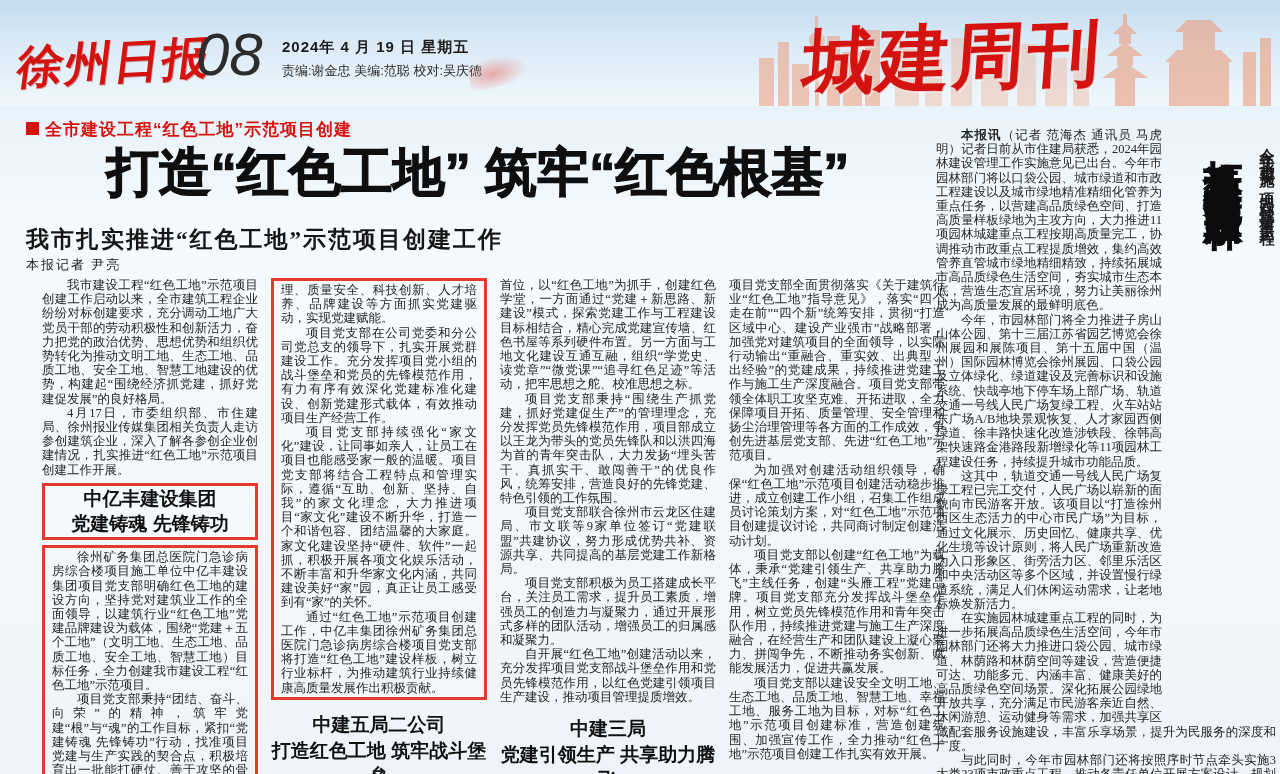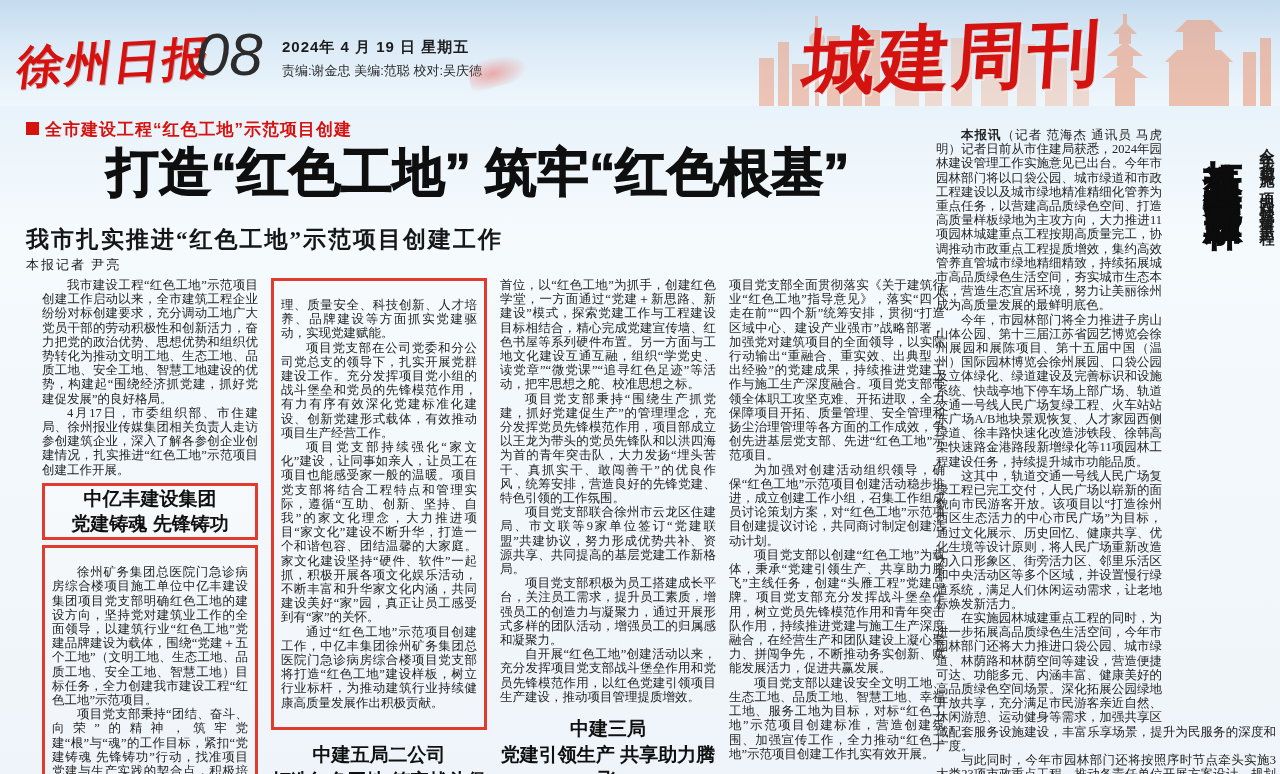--- a/index.html
+++ b/index.html
@@ -40,21 +40,21 @@
   .byline { position:absolute; left:26px; top:256px; width:904px; text-align:left;
     font-size:13px; color:#222; letter-spacing:2px; }
   .columns { position:absolute; left:26px; top:278px; width:904px; height:496px;
     display:flex; gap:13px; overflow:hidden;margin-left:16px; }
   .col { width:216px; flex:0 0 auto; }
   p.body { font-size:12.5px; line-height:14.2px; text-align:justify; text-indent:2em;
     color:#242424; }
   .box-title { border:3px solid #e23b2e; text-align:center; color:#101010;
     font-family:"Liberation Sans",sans-serif; font-weight:900; font-size:19px;
     line-height:1.35; padding:0 2px; margin:6px 0 5px; background:rgba(255,255,255,.25); }
-  .red-box { border:3px solid #e23b2e; padding:17px 7px; background:rgba(255,255,255,.15); }
+  .red-box { border:3px solid #e23b2e; padding:2px 7px; background:rgba(255,255,255,.15); }
   .sec-title { text-align:center; color:#101010; font-family:"Liberation Sans",sans-serif;
     font-weight:900; font-size:19px; line-height:1.35; margin:12px 0 10px; }
   
   .right-article { position:absolute; left:936px; top:128px; width:340px; height:646px; overflow:hidden; }
   .v-block { float:right; width:104px; height:576px; margin:0 0 8px 10px; position:relative; }
   .v-kicker { position:absolute; right:0; top:8px; writing-mode:vertical-rl; text-orientation:upright;
     font-size:15px; font-weight:700; letter-spacing:5px; color:#1b1b1b;
     font-family:"Liberation Sans",sans-serif; }
   .v-main { position:absolute; right:28px; top:2px; writing-mode:vertical-rl; text-orientation:upright;
     font-size:38px; font-weight:900; letter-spacing:4px; color:#0c0c0c;

